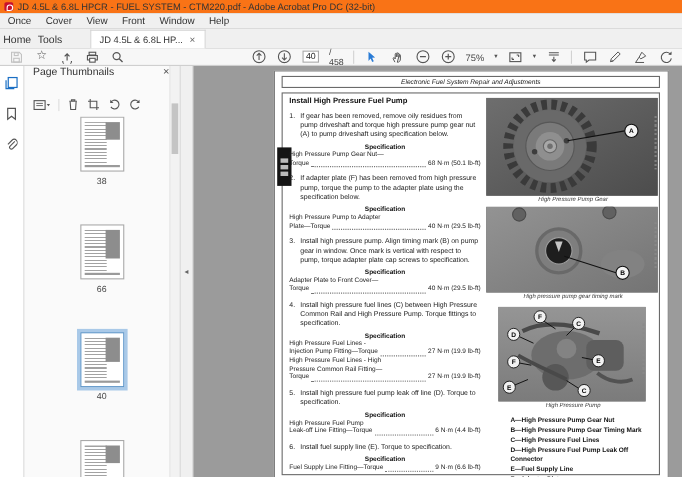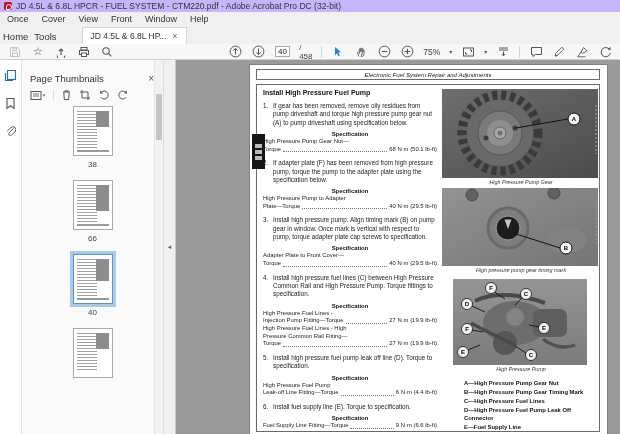--- a/index.html
+++ b/index.html
@@ -1,21 +1,21 @@
 <!DOCTYPE html>
 <html><head>
 <meta charset="utf-8">
 <style>
   * { margin:0; padding:0; box-sizing:border-box; }
   html,body { width:620px; height:434px; overflow:hidden; }
   body { font-family:"Liberation Sans","DejaVu Sans",sans-serif; }
   .app { position:relative; width:620px; height:434px; background:#9b9b9b; overflow:hidden; }
 
   
-  .titlebar { height:12px; background:#c4b5fd; display:flex; align-items:center; gap:4px; padding-left:4px; }
+  .titlebar { height:12px; background:#f97316; display:flex; align-items:center; gap:4px; padding-left:4px; }
   .logo { width:8px; height:8px; background:#c8102e; border-radius:1.5px; position:relative; flex:0 0 auto; }
   .logo::after { content:""; position:absolute; left:2px; top:2px; width:4px; height:4px; border:1px solid #fff; border-radius:50% 50% 50% 0; }
   .title-text { font-size:8.5px; color:#333; white-space:nowrap; }
   .menubar { height:14px; background:#f0f0f0; display:flex; align-items:center; gap:13px; padding-left:7px; }
   .menu-item { font-size:9px; color:#333; cursor:default; }
   .tabrow { height:18px; background:#f0f0f0; display:flex; align-items:flex-end; }
   .tab-plain { font-size:9.5px; color:#333; padding:0 3px; height:16px; display:flex; align-items:center; }
   .tab-doc { margin-left:22px; height:17px; background:#fff; border:1px solid #d5d5d5; border-bottom:none; display:flex; align-items:center; gap:6px; padding:0 8px; font-size:8.5px; color:#333; }
   .tab-close { font-size:9px; color:#666; }
   .toolbar { height:16px; background:#f7f7f7; border-bottom:1px solid #cfcfcf; display:flex; align-items:center; padding:0 8px; gap:9px; }
@@ -25,26 +25,26 @@
   .page-box { width:20px; height:11px; border:1px solid #a8a8a8; background:#fff; font-size:8px; color:#222; text-align:center; line-height:10px; }
   .page-total { font-size:8px; color:#444; }
   .zoom-label { font-size:8.5px; color:#444; }
   .caret { font-size:6px; color:#555; }
   .star-glyph { font-size:11px; color:#555; line-height:1; }
 
   
   .content { display:flex; height:374px; }
   .rail { width:22px; background:#ffffff; border-right:1px solid #e3e3e3; display:flex; flex-direction:column; align-items:center; padding-top:9px; gap:15px; }
   .panel { width:142px; background:#fafafa; border-right:1px solid #dcdcdc; position:relative; display:flex; flex-direction:column; }
-  .panel-header { height:24px; display:flex; align-items:flex-end; justify-content:space-between; padding:0 9px 0 8px; }
+  .panel-header { height:24px; display:flex; align-items:flex-start; justify-content:space-between; padding:0 9px 0 8px; }
   .panel-title { font-size:9.5px; color:#333; }
   .panel-close { font-size:10px; color:#555; }
   .panel-tools { height:22px; display:flex; align-items:center; gap:7px; padding-left:8px; }
   .pt-divider { width:1px; height:11px; background:#ddd; }
-  .thumb-list { flex:1; overflow:hidden; display:flex; flex-direction:column; align-items:center; padding-top:2px; }
+  .thumb-list { flex:1; overflow:hidden; display:flex; flex-direction:column; align-items:center; padding-top:2px;gap:24px; }
   .thumb-item { display:flex; flex-direction:column; align-items:center; margin-bottom:11px; }
   .mini-page { width:40px; height:50px; background:#fff; border:1px solid #a9a9a9; position:relative; }
   .mini-lines { position:absolute; left:3px; top:4px; width:20px; bottom:6px;
      background:repeating-linear-gradient(to bottom,#a2a2a2 0 1px,transparent 1px 3px); }
   .mini-img { position:absolute; right:3px; top:4px; width:13px; height:16px; background:#8d8d8d; }
   .mini-foot { position:absolute; left:3px; right:3px; bottom:3px; height:2px; background:#9a9a9a; }
   .thumb-item.selected .mini-page { border:1px solid #5b94c8; box-shadow:0 0 0 3px #a9c9e8; }
   .thumb-num { font-size:8px; color:#444; margin-top:4px; }
   .thumb-item.first { margin-top:-2px; }
   .panel-scroll { position:absolute; right:0; top:0; bottom:0; width:9px; background:#f2f2f2; border-left:1px solid #e5e5e5; }

